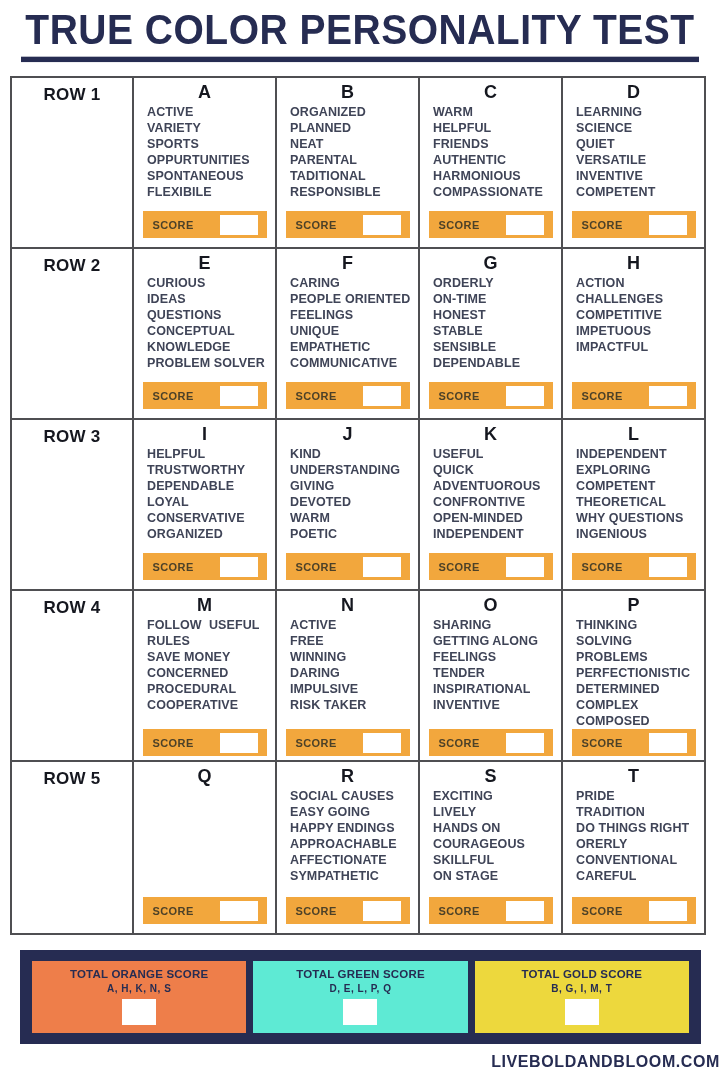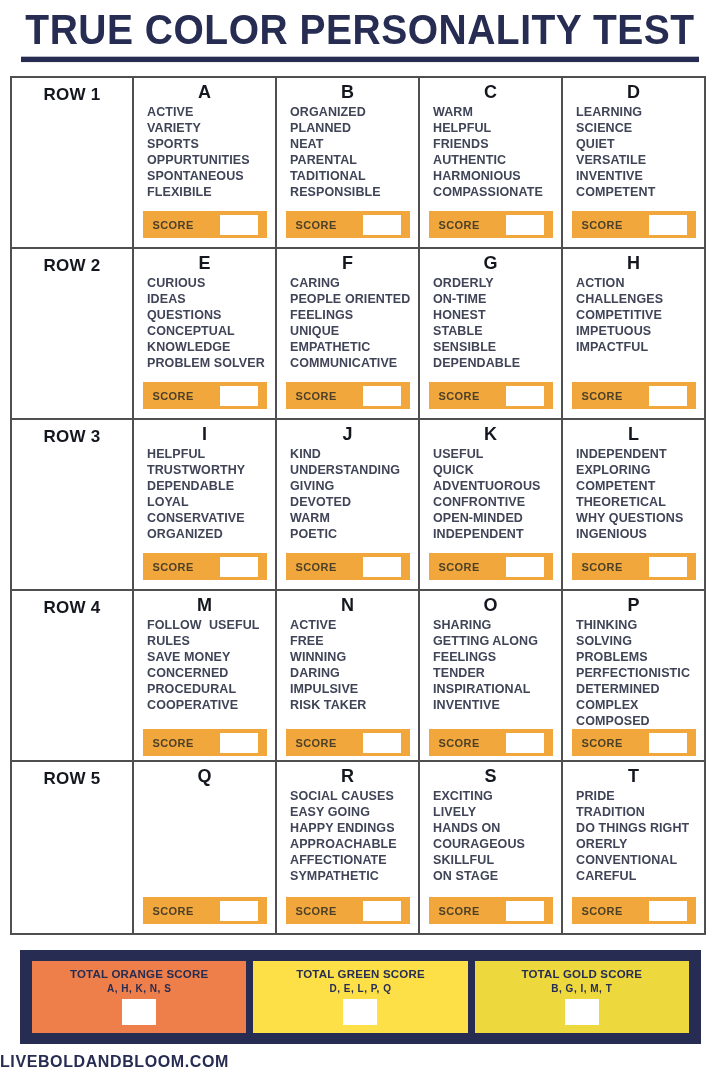--- a/index.html
+++ b/index.html
@@ -84,21 +84,21 @@
   .total-label { font-size:11.5px; font-weight:bold; color:#262c52; letter-spacing:0.2px; }
   .total-letters { font-size:10px; font-weight:bold; color:#262c52; margin-top:3px; letter-spacing:0.5px; }
   .total-input {
     margin-top:5px;
     width:34px; height:26px; background:#ffffff;
     border:none; outline:none; text-align:center;
     font-family:"Liberation Sans", sans-serif; font-size:13px; font-weight:bold; color:#262c52;
   }
   
   .footer {
-    text-align:left; margin-top:9px;
+    text-align:right; margin-top:9px;
     font-size:16px; font-weight:bold; color:#262c52; letter-spacing:0.6px;
   }
 </style>
 </head>
 <body>
 
 <div class="title-wrap">
   <div class="page-title">TRUE COLOR PERSONALITY TEST</div>
 </div>
 
@@ -411,21 +411,21 @@
       </div>
     </div>
   </div>
 
 <div class="totals-bar" id="totals-bar">
     <div class="total-box" style="background: rgb(238, 126, 74);">
       <div class="total-label">TOTAL ORANGE SCORE</div>
       <div class="total-letters">A, H, K, N, S</div>
       <input class="total-input" type="text" style="">
     </div>
-    <div class="total-box" style="background: #fde047;">
+    <div class="total-box" style="background: #5eead4;">
       <div class="total-label">TOTAL GREEN SCORE</div>
       <div class="total-letters">D, E, L, P, Q</div>
       <input class="total-input" type="text" style="">
     </div>
     <div class="total-box" style="background: rgb(237, 216, 61);">
       <div class="total-label">TOTAL GOLD SCORE</div>
       <div class="total-letters">B, G, I, M, T</div>
       <input class="total-input" type="text" style="">
     </div>
   </div>

